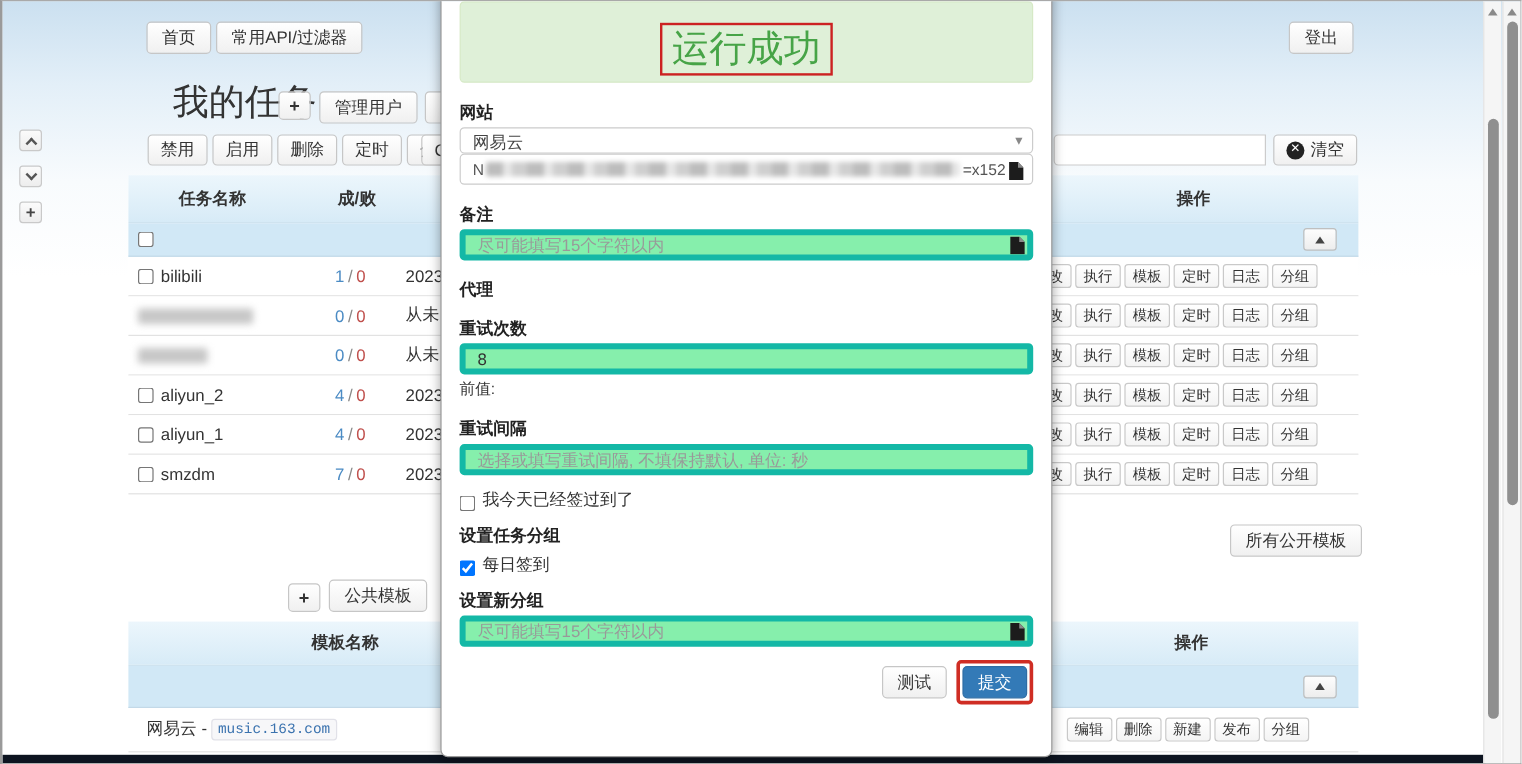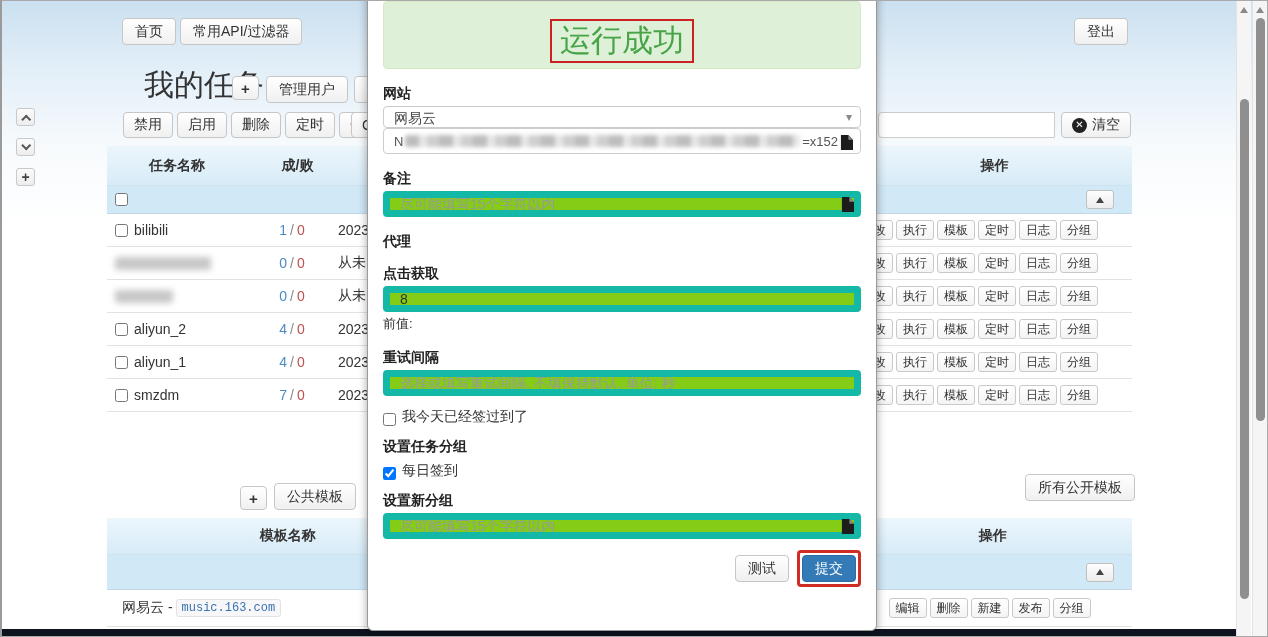--- a/index.html
+++ b/index.html
@@ -71,22 +71,22 @@
   #modal { position:absolute; left:365px; top:-16px; width:510px; height:646px; background:#fff;
            border:1px solid #9a9a9a; border-radius:6px; box-shadow:0 3px 10px rgba(0,0,0,.35); padding:15px; z-index:20; }
   .alert { background:#dff0d8; border:1px solid #d6e9c6; border-radius:4px; height:68px;
            display:flex; align-items:flex-end; justify-content:center; padding-bottom:5px; }
   .redbox { border:2px solid #cc2222; padding:0 8px; font-size:31px; color:#47a447; line-height:40px; }
   .lbl { font-weight:bold; color:#222; font-size:14px; margin:16px 0 5px; line-height:16px; }
   .lblrow { display:flex; justify-content:space-between; align-items:flex-end; margin:16px 0 5px; }
   .lblrow .lbl0 { font-weight:bold; color:#222; font-size:14px; line-height:16px; }
   .getlink { font-weight:bold; color:#1a1a1a; font-size:14px; text-decoration:none; cursor:pointer; }
   .iwrap { position:relative; }
-  .inp { width:100%; height:26px; border:7px solid #14b8a6; border-radius:4px; padding:3px 28px 3px 10px;
-         font-size:14px; color:#555; font-family:inherit; background:#84cc16; }
+  .inp { width:100%; height:26px; border:5px solid #14b8a6; border-radius:4px; padding:3px 28px 3px 10px;
+         font-size:14px; color:#555; font-family:inherit; background:#86efac; }
   .inp::placeholder { color:#999; opacity:1; }
   .fico { position:absolute; right:7px; top:6px; width:13px; height:15px; }
   .selectbox { position:relative; width:100%; height:22px; border:1px solid #ccc; border-radius:4px;
                padding:3px 24px 3px 10px; font-size:14px; color:#444; background:#fff; cursor:pointer; }
   .caret { position:absolute; right:8px; top:3px; color:#888; font-size:12px; }
   .inputlike { position:relative; width:100%; height:26px; border:1px solid #ccc; border-radius:4px;
                padding:3px 22px 3px 10px; display:flex; align-items:center; gap:2px; font-size:13px; color:#555; background:#fff; }
   .blurbar { flex:1; height:12px; border-radius:2px; filter:blur(2px);
              background:repeating-linear-gradient(90deg,#bdbdbd 0 14px,#e6e6e6 14px 22px,#cfcfcf 22px 34px); }
   .hint { font-size:13px; color:#333; margin-top:3px; }
@@ -244,21 +244,21 @@
           <button class="opbtn">修改</button>
           <button class="opbtn">执行</button>
           <button class="opbtn">模板</button>
           <button class="opbtn">定时</button>
           <button class="opbtn">日志</button>
           <button class="opbtn">分组</button>
         </div>
     </div>
   </div>
 
-  <button class="btn abs" style="left:1023px;top:436px;margin-top:37px;">所有公开模板</button>
+  <button class="btn abs" style="left:1023px;top:436px;">所有公开模板</button>
 
   <button class="btn smallbtn abs" style="left:238px;top:485px;">+</button>
   <button class="btn abs" style="left:272px;top:482px;">公共模板</button>
 
   <div class="tbl" style="top:517px;">
     <div class="thead" style="height:37px;">
       <div class="t-name hdr">模板名称</div>
       <div class="t-mid"></div>
       <div class="c-ops hdr">操作</div>
     </div>
@@ -310,21 +310,21 @@
     <div class="iwrap">
       <input class="inp" placeholder="尽可能填写15个字符以内" style="">
       <svg class="fico" viewBox="0 0 14 16">
           <path d="M1 0h8l5 5v11H1z" fill="#1c1c1c"></path>
           <path d="M9 0l5 5H9z" fill="#8a8a8a"></path>
         </svg>
     </div>
 
     <div class="lbl">代理</div>
 
-    <div class="lbl">点击获取</div>
+    <div class="lbl">重试次数</div>
     <div class="iwrap">
       <input class="inp" style="color: rgb(51, 51, 51);" value="8">
     </div>
     <div class="hint">前值:</div>
 
     <div class="lbl">重试间隔</div>
     <div class="iwrap">
       <input class="inp" placeholder="选择或填写重试间隔, 不填保持默认, 单位: 秒" style="">
     </div>
 

